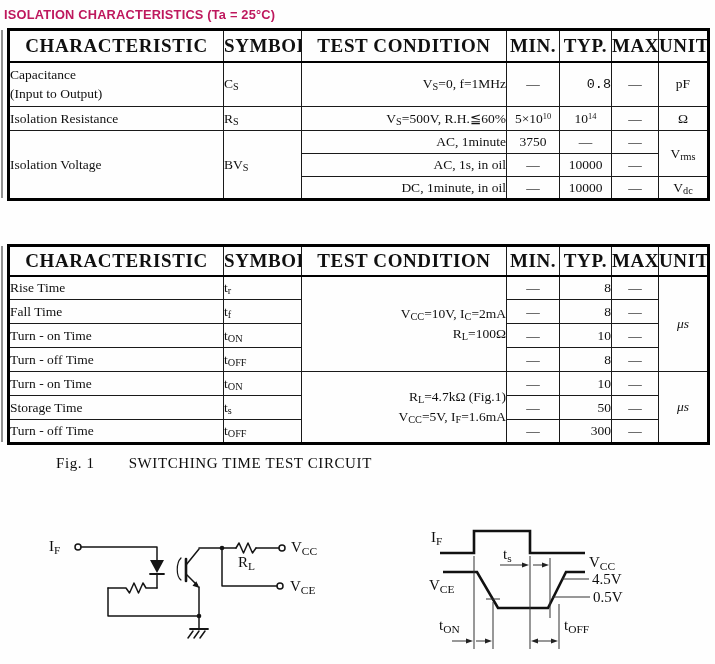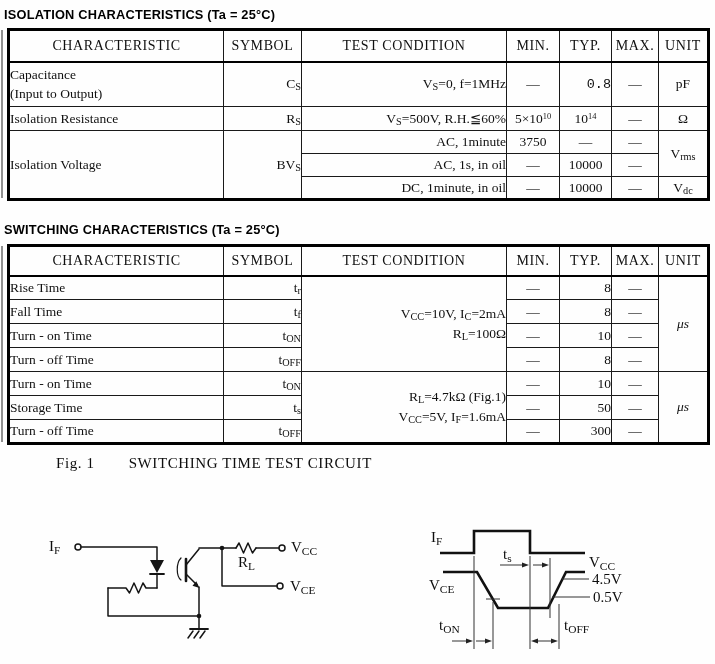--- a/index.html
+++ b/index.html
@@ -1,28 +1,28 @@
 <!DOCTYPE html>
 <html><head>
 <meta charset="utf-8">
 <style>
   html,body{margin:0;padding:0;background:#fff;}
   #page{position:relative;width:715px;height:664px;background:#fefefe;color:#111;
         font-family:"Liberation Serif","DejaVu Serif",serif;overflow:hidden;}
   .sec-title{position:absolute;font-family:"Liberation Sans","DejaVu Sans",sans-serif;
-             font-weight:700;font-size:12.8px;letter-spacing:0.2px;color:#000000;white-space:nowrap;}
+             font-weight:700;font-size:12.8px;letter-spacing:0.2px;color:#be185d;white-space:nowrap;}
   table.spec{position:absolute;border-collapse:collapse;table-layout:fixed;width:700px;
              border:3px solid #000;font-size:13.5px;color:#101010;}
   .spec th,.spec td{border:1.2px solid #1a1a1a;padding:0;vertical-align:middle;
                     overflow:hidden;white-space:nowrap;}
-  .spec thead th{border-bottom:2.6px solid #000;font-weight:400;font-size:14px;
+  .spec thead th{border-bottom:2.6px solid #000;font-weight:700;font-size:19px;
                  letter-spacing:0.6px;text-align:center;margin-left:8px;}
   .c-name{text-align:left;padding-left:9px;}
   .c-cond{text-align:right;padding-left:9px;margin-top:26px;}
-  .c-sym{text-align:right;margin-top:19px;}
+  .c-sym{text-align:left;margin-top:19px;}
   .c-center{text-align:center;}
   .c-right{text-align:right;padding-right:10px;font-family:Liberation Mono, monospace;}
   .c-rightpad{text-align:right;padding-right:14px;}
   .two-line div{line-height:1.45;}
   .unit-mu{font-style:italic;}
   sub{font-size:0.76em;vertical-align:-0.22em;line-height:0;}
   sup{font-size:0.62em;vertical-align:0.45em;line-height:0;}
   .grp-sep td{border-top:1.8px solid #111;}
   #fig-caption{position:absolute;left:56px;top:455px;font-size:15px;letter-spacing:0.6px;
                white-space:nowrap;color:#0e0e0e;}
@@ -102,21 +102,20 @@
       <tr style="height:23px">
         <td class="c-cond">DC, 1minute, in oil</td>
         <td class="c-center">—</td>
         <td class="c-center">10000</td>
         <td class="c-center">—</td>
         <td class="c-center"><span>V</span><sub>dc</sub></td>
       </tr>
     </tbody>
   </table>
 
-  <div class="sec-title" style="left:4px;top:222px;">SWITCHING CHARACTERISTICS (Ta = 25°C)</div>
 
   <table class="spec" style="left:7px;top:244px;height:198px;">
     <colgroup>
       <col style="width:215px">
         <col style="width:78px">
         <col style="width:205px">
       <col style="width:53px">
         <col style="width:52px">
         <col style="width:47px">
         <col style="width:50px">

